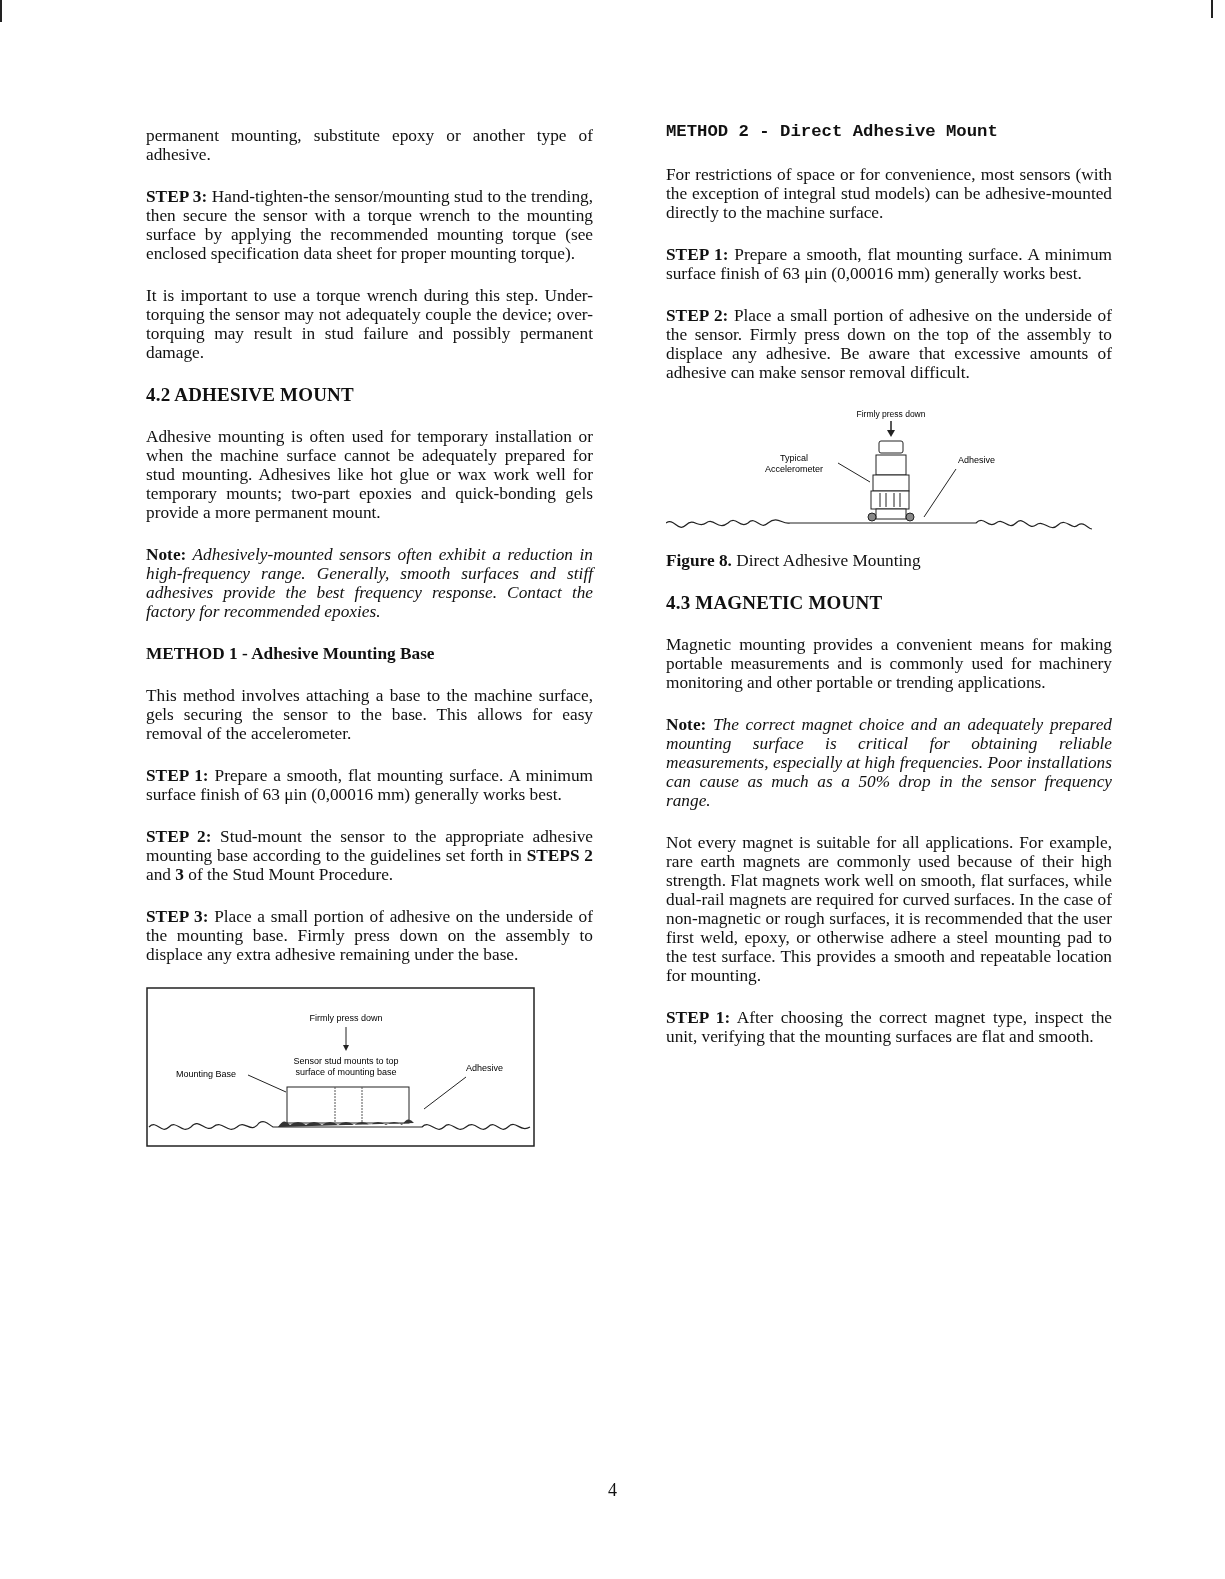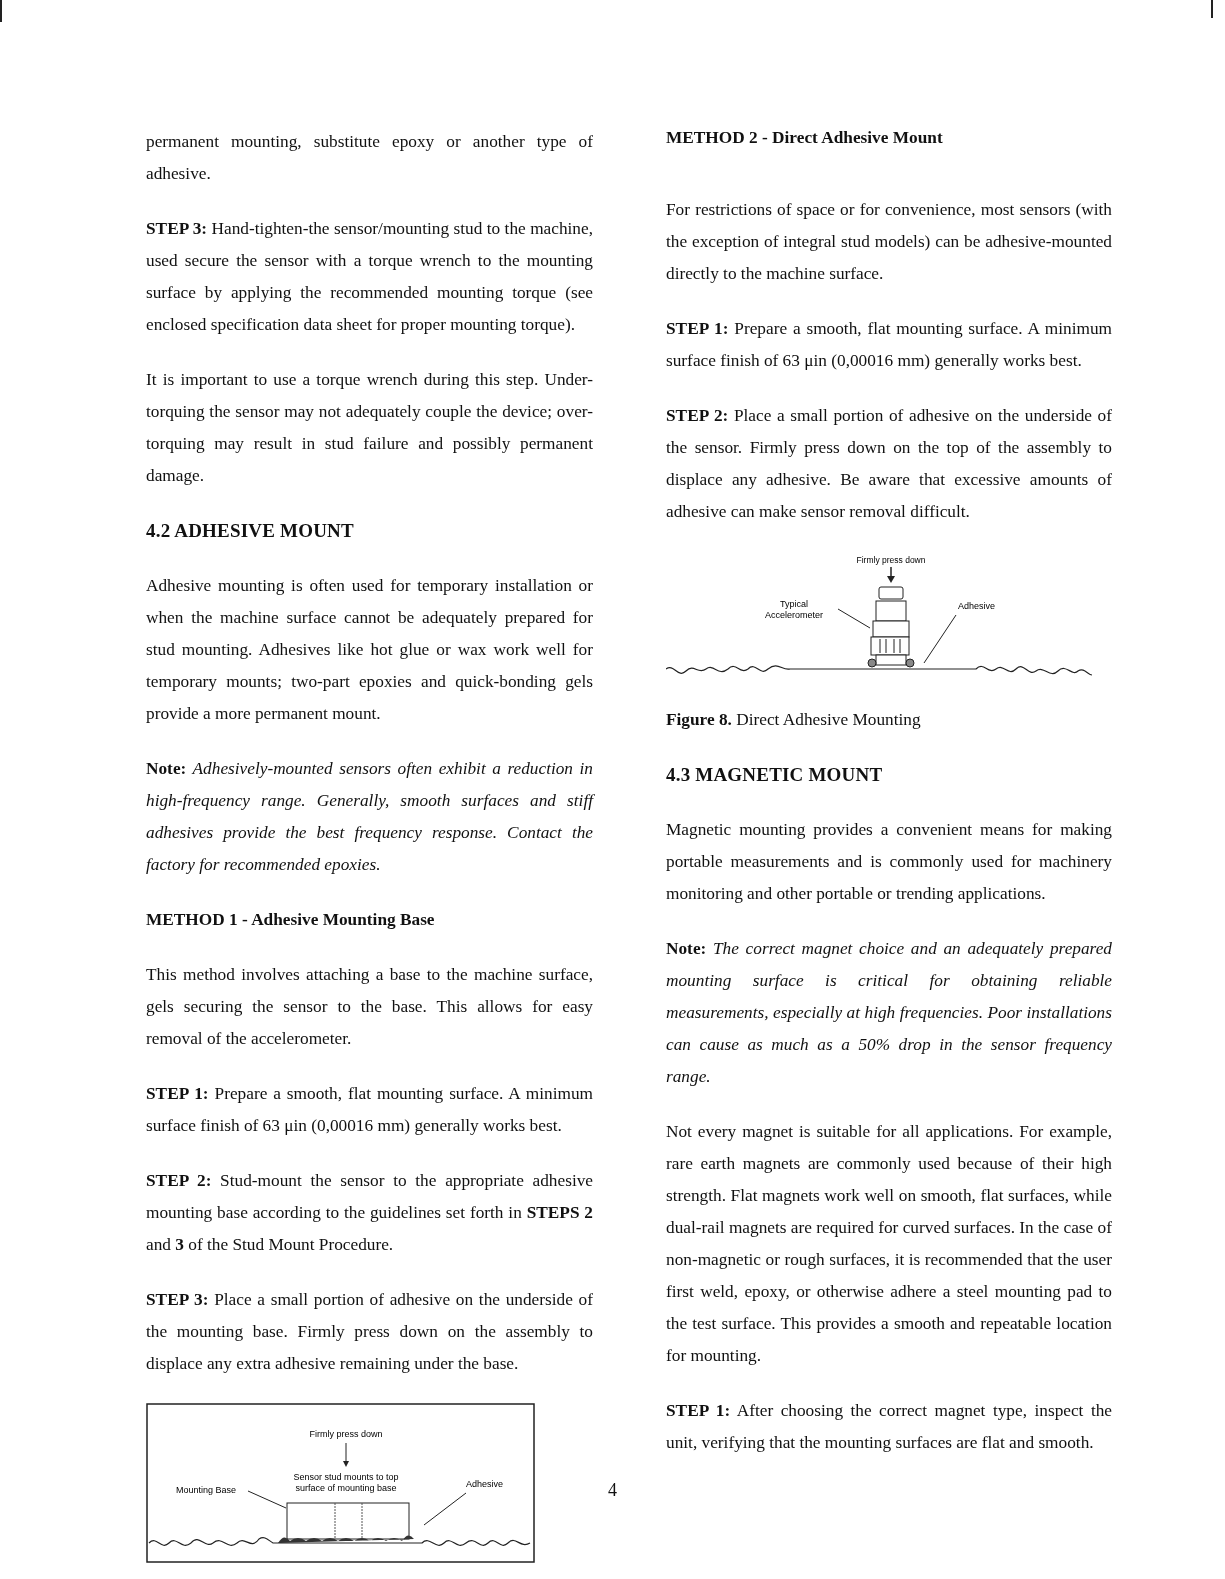--- a/index.html
+++ b/index.html
@@ -1,40 +1,40 @@
 <!DOCTYPE html>
 <html><head>
 <meta charset="utf-8">
 <style>
   html,body{margin:0;padding:0;background:#fff;}
   body{width:1225px;height:1579px;position:relative;overflow:hidden;font-family:"Liberation Serif",serif;color:#111;}
   .edge-l{position:absolute;left:0;top:0;width:2px;height:22px;background:#222;}
   .edge-r{position:absolute;right:12px;top:0;width:2px;height:18px;background:#222;}
-  .col{position:absolute;top:126px;width:447px;font-size:17.3px;line-height:32px;text-align:justify;}
+  .col{position:absolute;top:126px;width:447px;font-size:17.3px;line-height:19px;text-align:justify;}
   .col.left{left:146px;}
   .col.right{left:666px;top:122px;width:446px;}
   p{margin:0 0 23px 0;}
   h3{margin:0 0 23px 0;font-size:17.3px;font-weight:bold;}
   h2{margin:0 0 23px 0;font-size:19px;font-weight:bold;letter-spacing:.2px;}
   .b{font-weight:bold;}
   .i{font-style:italic;}
   .fig{position:relative;margin:0;}
   .caption{margin:0 0 23px 0;}
   .pagenum{position:absolute;left:0;width:100%;top:1480px;text-align:center;font-size:18px;}
   svg text{font-family:"Liberation Sans",sans-serif;}
 </style>
 </head>
 <body>
 
 <div class="edge-l"></div>
 <div class="edge-r"></div>
 
 <div class="col left">
   <p>permanent mounting, substitute epoxy or another type of adhesive.</p>
-  <p><span class="b">STEP 3:</span><span> Hand-tighten-the sensor/mounting stud to the machine, used secure the sensor with a torque wrench to the mounting surface by applying the recommended mounting torque (see enclosed specification data sheet for proper mounting torque).</span></p>
+  <p><span class="b">STEP 3:</span><span> Hand-tighten-the sensor/mounting stud to the trending, then secure the sensor with a torque wrench to the mounting surface by applying the recommended mounting torque (see enclosed specification data sheet for proper mounting torque).</span></p>
   <p>It is important to use a torque wrench during this step. Under-torquing the sensor may not adequately couple the device; over-torquing may result in stud failure and possibly permanent damage.</p>
   <h2>4.2 ADHESIVE MOUNT</h2>
   <p>Adhesive mounting is often used for temporary installation or when the machine surface cannot be adequately prepared for stud mounting. Adhesives like hot glue or wax work well for temporary mounts; two-part epoxies and quick-bonding gels provide a more permanent mount.</p>
   <p><span class="b">Note:</span><span class="i"> Adhesively-mounted sensors often exhibit a reduction in high-frequency range. Generally, smooth surfaces and stiff adhesives provide the best frequency response. Contact the factory for recommended epoxies.</span></p>
   <h3>METHOD 1 - Adhesive Mounting Base</h3>
   <p>This method involves attaching a base to the machine surface, gels securing the sensor to the base. This allows for easy removal of the accelerometer.</p>
   <p><span class="b">STEP 1:</span><span> Prepare a smooth, flat mounting surface. A minimum surface finish of 63 μin (0,00016 mm) generally works best.</span></p>
   <p><span class="b">STEP 2:</span><span> Stud-mount the sensor to the appropriate adhesive mounting base according to the guidelines set forth in </span><span class="b">STEPS 2</span><span> and </span><span class="b">3</span><span> of the Stud Mount Procedure.</span></p>
   <p><span class="b">STEP 3:</span><span> Place a small portion of adhesive on the underside of the mounting base. Firmly press down on the assembly to displace any extra adhesive remaining under the base.</span></p>
 
@@ -53,21 +53,21 @@
       <rect x="141" y="100" width="122" height="36" fill="#fff" stroke="#222" stroke-width="1"></rect>
       <line x1="189" y1="100" x2="189" y2="136" stroke="#555" stroke-dasharray="2,1"></line>
       <line x1="216" y1="100" x2="216" y2="136" stroke="#555" stroke-dasharray="2,1"></line>
       <path d="M132,140 q6,-10 12,-2 q8,-6 16,0 q8,-6 16,0 q8,-6 16,0 q8,-6 16,0 q8,-6 16,0 q8,-6 16,0 q8,-6 16,0 q6,-10 12,-2 z" fill="#333"></path>
       <path d="M3,140 c8,-8 12,8 20,0 c8,-8 12,8 22,0 c8,-10 14,6 22,0 c10,-8 14,8 24,0 c8,-8 14,8 22,-4 c6,-4 10,2 14,4 L276,140 c8,-8 14,8 22,0 c8,-8 12,8 22,0 c10,-8 14,8 22,0 c8,-8 12,8 20,0 c8,-8 12,6 22,0" fill="none" stroke="#222" stroke-width="1.2"></path>
     </svg>
   </div>
 </div>
 
 <div class="col right">
-  <h3 style="margin-bottom:40px;">METHOD 2 - Direct Adhesive Mount</h3>
+  <h3 style="margin-bottom:24px;font-family:Liberation Mono, monospace;">METHOD 2 - Direct Adhesive Mount</h3>
   <p>For restrictions of space or for convenience, most sensors (with the exception of integral stud models) can be adhesive-mounted directly to the machine surface.</p>
   <p><span class="b">STEP 1:</span><span> Prepare a smooth, flat mounting surface. A minimum surface finish of 63 μin (0,00016 mm) generally works best.</span></p>
   <p><span class="b">STEP 2:</span><span> Place a small portion of adhesive on the underside of the sensor. Firmly press down on the top of the assembly to displace any adhesive. Be aware that excessive amounts of adhesive can make sensor removal difficult.</span></p>
 
   <div class="fig" style="margin-top:-8px;">
     <svg width="446" height="140" viewBox="0 0 446 140">
       <text x="225" y="20" font-size="8.5" text-anchor="middle">Firmly press down</text>
       <line x1="225" y1="24" x2="225" y2="34" stroke="#222" stroke-width="1.5"></line>
       <polygon points="221,33 229,33 225,40" fill="#222"></polygon>
       <rect x="213" y="44" width="24" height="12" rx="2" fill="#fff" stroke="#222"></rect>

